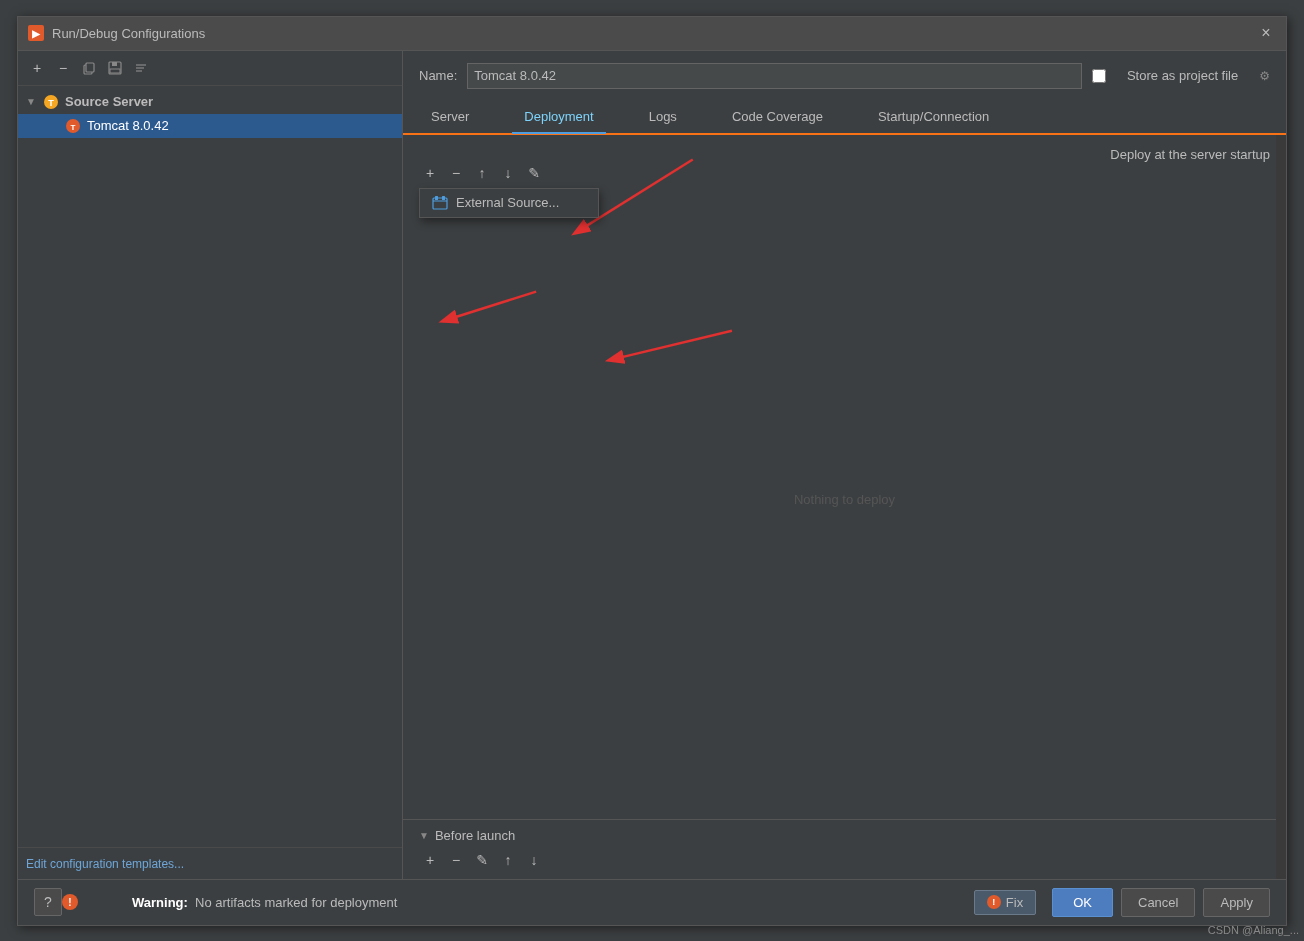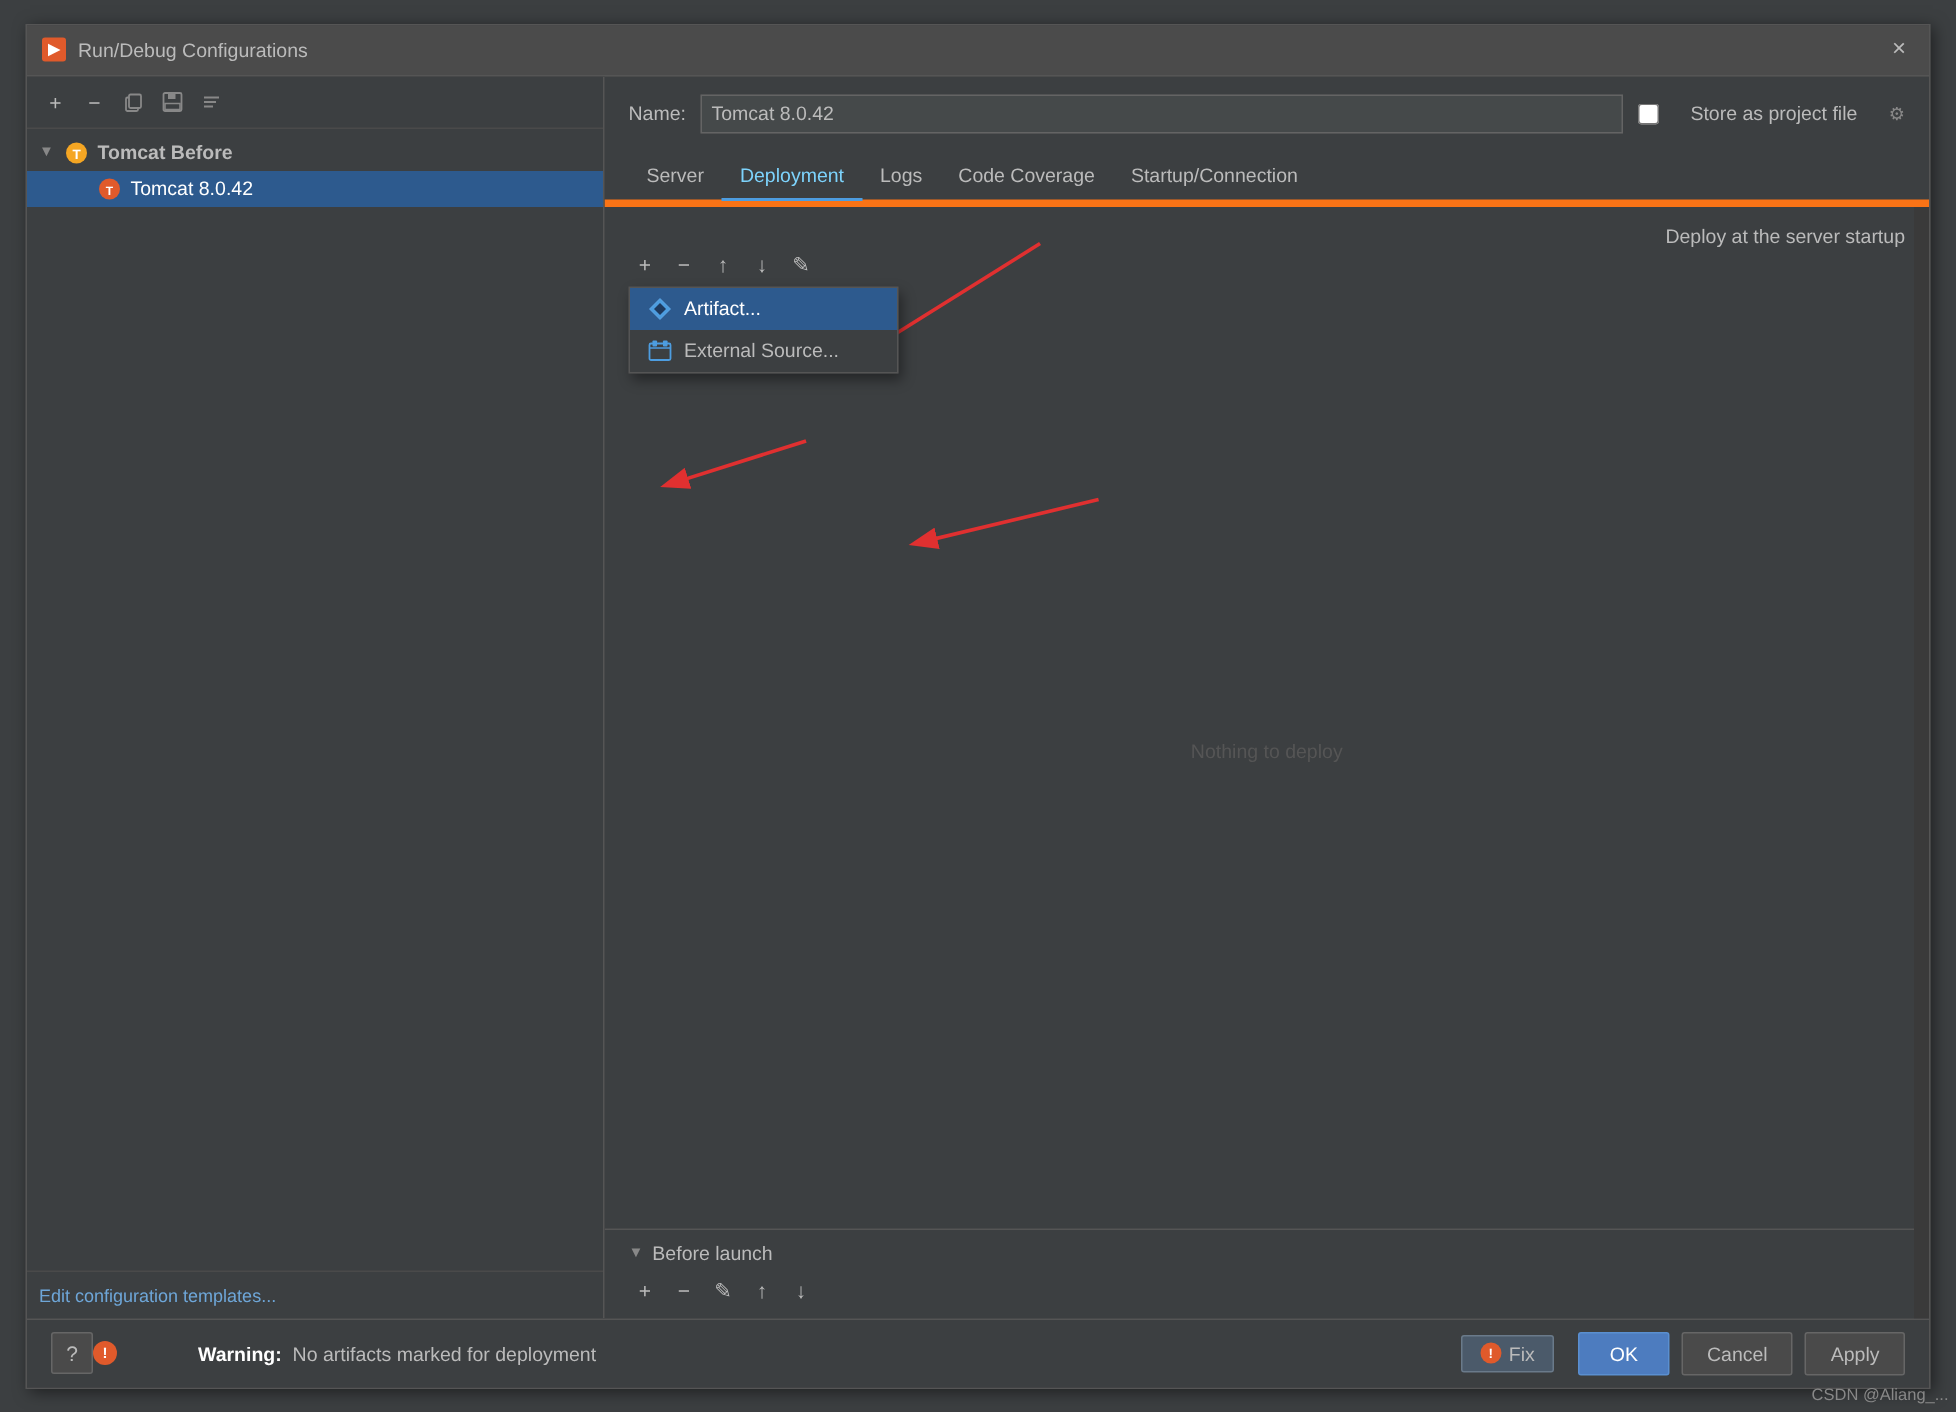--- a/index.html
+++ b/index.html
@@ -218,22 +218,23 @@
 
     .store-project-gear {
       color: #888;
       font-size: 12px;
     }
 
     
     .tabs-bar {
       display: flex;
       padding: 0 16px;
-      border-bottom: 5px solid #f97316;
-      flex-shrink: 0;
+      border-bottom: 2px solid #f97316;
+      flex-shrink: 0;
+      gap: 31px;
     }
 
     .tab {
       padding: 8px 12px;
       cursor: pointer;
       color: #bbbbbb;
       font-size: 13px;
       border-bottom: 2px solid transparent;
       margin-bottom: -1px;
     }
@@ -520,21 +521,21 @@
       </div>
 
       <div class="tree-area">
 
         <div class="tree-item">
           <span class="expand-icon">▼</span>
           <svg class="item-icon" viewBox="0 0 18 18" width="18" height="18">
             <circle cx="9" cy="9" r="7" fill="#f5a623"></circle>
             <text x="9" y="13" text-anchor="middle" font-size="9" fill="white" font-weight="bold">T</text>
           </svg>
-          <span class="tree-item-label server-item">Tomcat Before</span>
+          <span class="tree-item-label server-item">Source Server</span>
         </div>
 
         <div class="tree-item selected child-item">
           <span class="expand-icon"></span>
           <svg class="item-icon" viewBox="0 0 18 18" width="18" height="18">
             <circle cx="9" cy="9" r="7" fill="#e05a2b"></circle>
             <text x="9" y="13" text-anchor="middle" font-size="8" fill="white" font-weight="bold">T</text>
           </svg>
           <span class="tree-item-label">Tomcat 8.0.42</span>
         </div>
@@ -572,27 +573,20 @@
           <div class="deploy-toolbar">
             <button class="deploy-btn" style="position:relative;">
               +
             </button>
             <button class="deploy-btn">−</button>
             <button class="deploy-btn">↑</button>
             <button class="deploy-btn">↓</button>
             <button class="deploy-btn">✎</button>
 
             <div class="dropdown-menu">
-              <div class="dropdown-item highlighted">
-                <svg class="dropdown-item-icon" viewBox="0 0 16 16" width="16" height="16">
-                  <polygon points="8,1 15,8 8,15 1,8" fill="#4d9de0" stroke="#6ab0f0" stroke-width="0.5"></polygon>
-                  <polygon points="8,4 12,8 8,12 4,8" fill="#1e3a5f"></polygon>
-                </svg>
-                <span>Artifact...</span>
-              </div>
               <div class="dropdown-item">
                 <svg class="dropdown-item-icon" viewBox="0 0 16 16" width="16" height="16">
                   <rect x="1" y="3" width="14" height="11" rx="1" fill="none" stroke="#4d9de0" stroke-width="1.2"></rect>
                   <line x1="1" y1="6" x2="15" y2="6" stroke="#4d9de0" stroke-width="1"></line>
                   <rect x="3" y="1" width="3" height="4" rx="0.5" fill="#4d9de0"></rect>
                   <rect x="10" y="1" width="3" height="4" rx="0.5" fill="#4d9de0"></rect>
                 </svg>
                 <span>External Source...</span>
               </div>
             </div>

